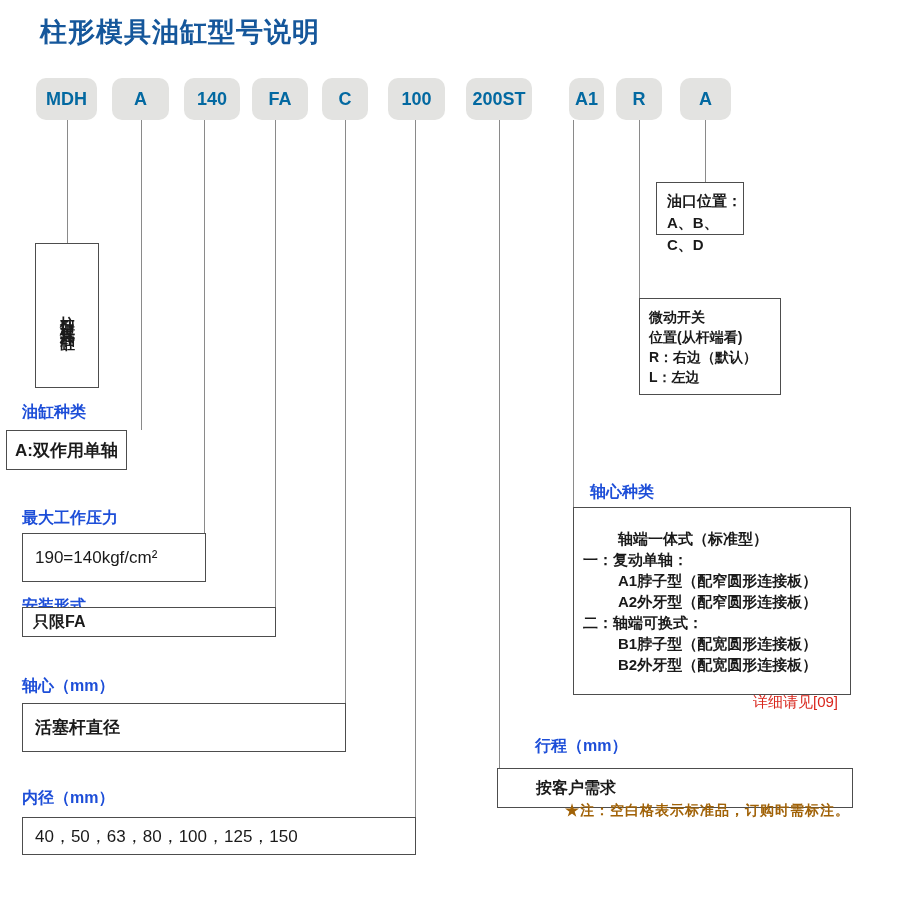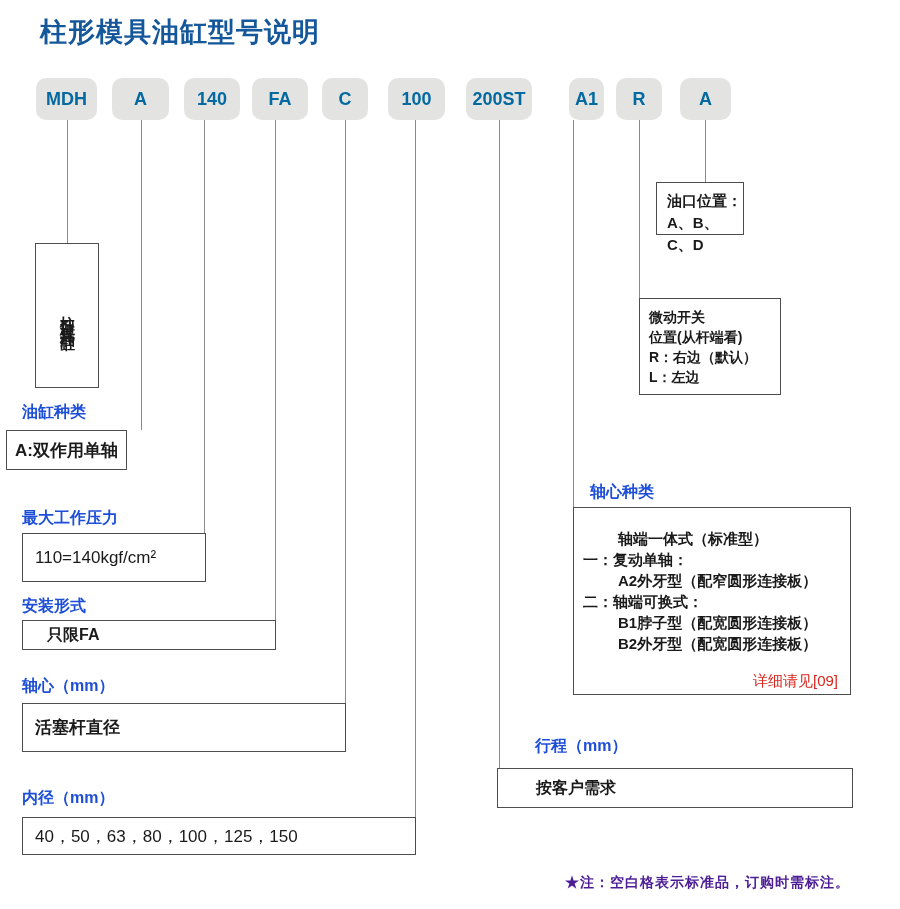--- a/index.html
+++ b/index.html
@@ -42,22 +42,22 @@
   .switch-box .ln { line-height:20px; }
   .shaftkind-box { font-size:15px; padding-top:20px; }
   .shaftkind-box .ln { line-height:21px; }
   .shaftkind-box .lvl0 { padding-left:9px; }
   .shaftkind-box .lvl1 { padding-left:44px; }
   .shaftkind-box .ref-note {
     color:#D9261C; text-align:right; padding-right:12px; margin-top:18px;
     font-size:15px; font-weight:400;
   }
   .footnote {
-    position:absolute; left:565px; top:874px;
-    font-size:14px; font-weight:600; color:#4c1d95; letter-spacing:1px;
+    position:absolute; left:565px; top:802px;
+    font-size:14px; font-weight:600; color:#a16207; letter-spacing:1px;
   }
 </style>
 </head>
 <body>
 
 <div class="canvas">
 
   <div class="title">柱形模具油缸型号说明</div>
 
   <div class="chip" style="left:36px;width:61px;">MDH</div>
@@ -81,24 +81,24 @@
   <div class="vline" style="left:573px;top:120px;height:387px;"></div>
   <div class="vline" style="left:639px;top:120px;height:178px;"></div>
   <div class="vline" style="left:705px;top:120px;height:62px;"></div>
 
   <div class="vbox" style="left:35px;top:243px;width:64px;height:145px;">柱型模具油缸</div>
 
   <div class="label" style="left:22px;top:402px;">油缸种类</div>
   <div class="box" style="left:6px;top:430px;width:121px;height:40px;padding-left:8px;">A:双作用单轴</div>
 
   <div class="label" style="left:22px;top:508px;">最大工作压力</div>
-  <div class="box plain" style="left:22px;top:533px;width:184px;height:49px;padding-left:12px;">110=140kgf/cm²</div>
+  <div class="box plain" style="left:22px;top:533px;width:184px;height:49px;padding-left:12px;">190=140kgf/cm²</div>
 
   <div class="label" style="left:22px;top:596px;">安装形式</div>
-  <div class="box" style="left:22px;top:620px;width:254px;height:30px;padding-left:24px;font-size:16px;">只限FA</div>
+  <div class="box" style="left:22px;top:607px;width:254px;height:30px;padding-left:10px;font-size:16px;">只限FA</div>
 
   <div class="label" style="left:22px;top:676px;">轴心（mm）</div>
   <div class="box" style="left:22px;top:703px;width:324px;height:49px;padding-left:12px;">活塞杆直径</div>
 
   <div class="label" style="left:22px;top:788px;">内径（mm）</div>
   <div class="box plain" style="left:22px;top:817px;width:394px;height:38px;padding-left:12px;">40，50，63，80，100，125，150</div>
 
   <div class="label" style="left:535px;top:736px;">行程（mm）</div>
   <div class="box" style="left:497px;top:768px;width:356px;height:40px;padding-left:38px;font-size:16px;">按客户需求</div>
 
@@ -111,20 +111,21 @@
     <div class="ln">微动开关</div>
     <div class="ln">位置(从杆端看)</div>
     <div class="ln">R：右边（默认）</div>
     <div class="ln">L：左边</div>
   </div>
 
   <div class="label" style="left:590px;top:482px;">轴心种类</div>
   <div class="multibox shaftkind-box" style="left:573px;top:507px;width:278px;height:188px;">
     <div class="ln lvl1">轴端一体式（标准型）</div>
     <div class="ln lvl0">一：复动单轴：</div>
+    <div class="ln lvl1">A1脖子型（配窄圆形连接板）</div>
     <div class="ln lvl1">A2外牙型（配窄圆形连接板）</div>
     <div class="ln lvl0">二：轴端可换式：</div>
     <div class="ln lvl1">B1脖子型（配宽圆形连接板）</div>
     <div class="ln lvl1">B2外牙型（配宽圆形连接板）</div>
     <div class="ref-note">详细请见[09]</div>
   </div>
 
   <div class="footnote">★注：空白格表示标准品，订购时需标注。</div>
 
 </div>

